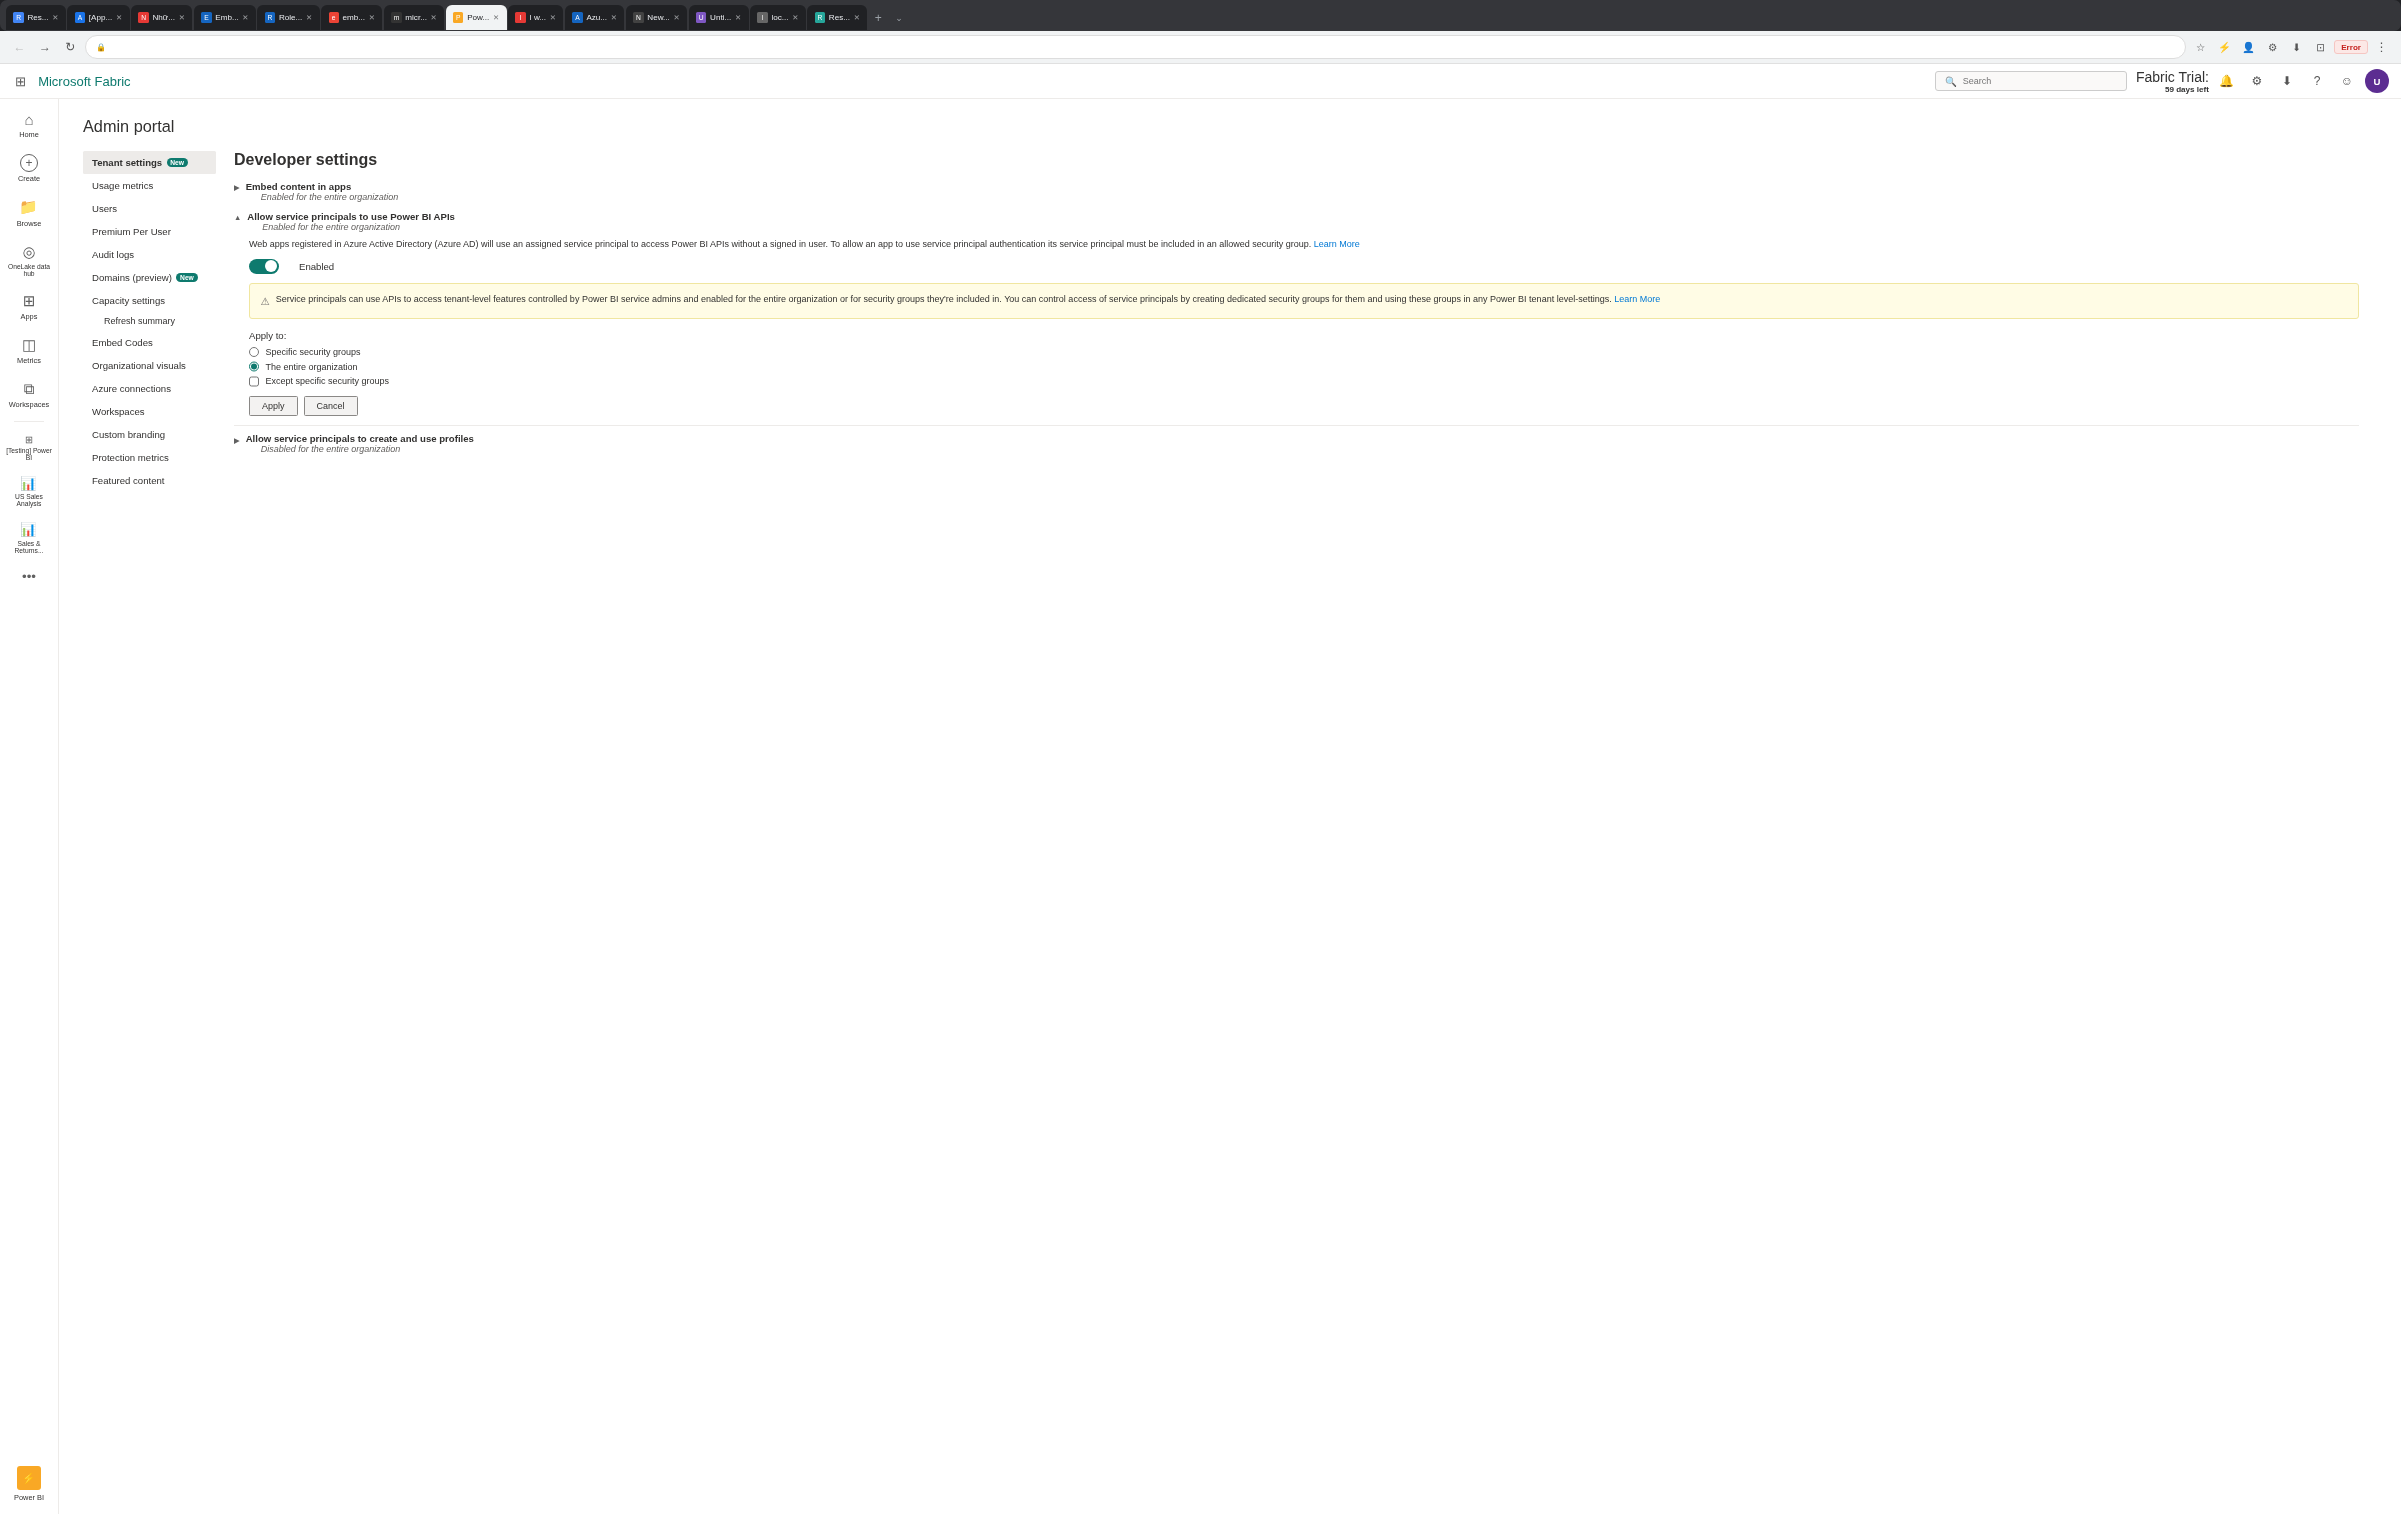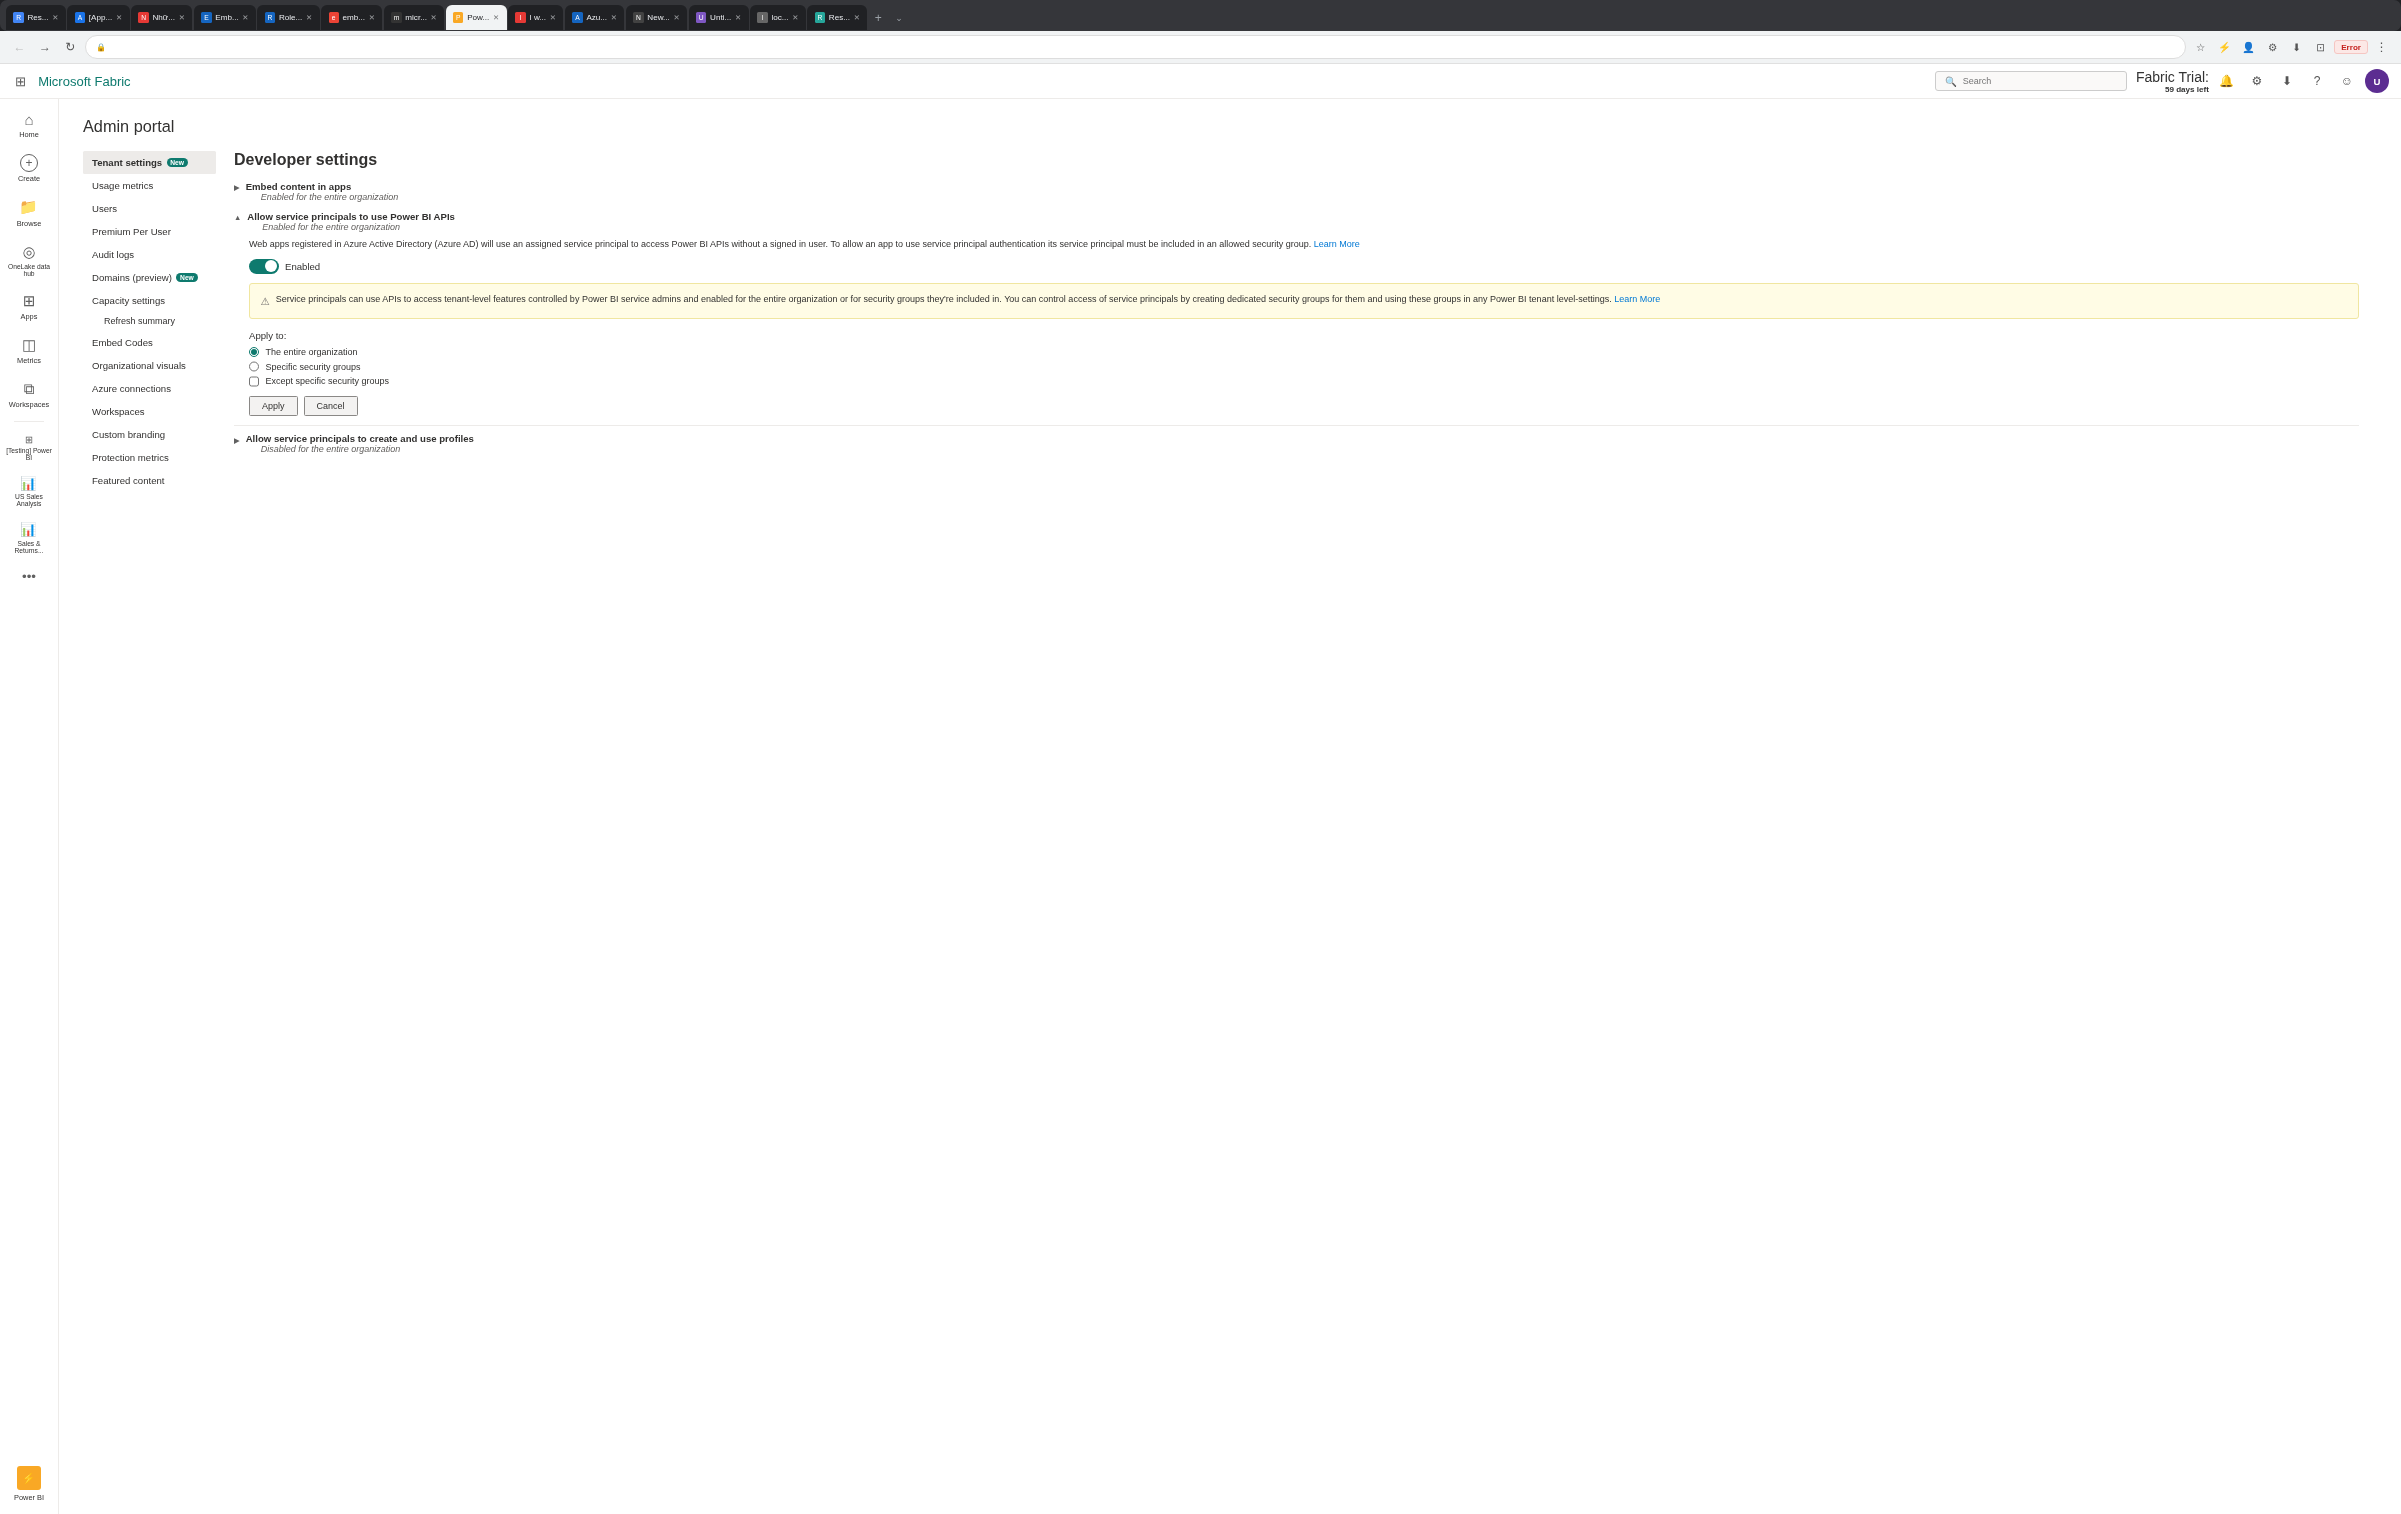--- a/index.html
+++ b/index.html
@@ -72,21 +72,21 @@
     .setting-item { margin-bottom: 9px; }
     .setting-header { display: flex; align-items: flex-start; gap: 6px; cursor: pointer; }
     .setting-expand { color: #616161; font-size: 7.4px; margin-top: 2.2px; }
     .setting-name { font-size: 9.6px; font-weight: 600; color: #323130; }
     .setting-sub { font-size: 9px; color: #605e5c; font-style: italic; margin-left: 15px; }
 
     .setting-expanded { margin-left: 15px; margin-top: 6px; }
     .setting-desc { font-size: 9px; color: #323130; line-height: 1.5; margin-bottom: 7.4px; }
     .setting-desc a { color: #0078d4; text-decoration: none; }
 
-    .toggle-row { display: flex; align-items: center; gap: 6px; margin-bottom: 9px; }
+    .toggle-row { display: flex; align-items: center; gap: 20px; margin-bottom: 9px; }
     .toggle { position: relative; display: inline-block; width: 30px; height: 15px; }
     .toggle input { opacity: 0; width: 0; height: 0; }
     .toggle-slider { position: absolute; cursor: pointer; top: 0; left: 0; right: 0; bottom: 0; background: #0e7a6e; border-radius: 15px; }
     .toggle-slider:before { content: ''; position: absolute; height: 12px; width: 12px; left: 16.3px; bottom: 1.5px; background: white; border-radius: 50%; transition: 0.2s; }
     .toggle-label { font-size: 9.6px; color: #323130; }
 
     .warning-box { background: #fffce5; border: 0.7px solid #f0e6a0; border-radius: 3px; padding: 9px 10.4px; margin-bottom: 10.4px; font-size: 9px; color: #323130; line-height: 1.5; display: flex; gap: 6px; }
     .warning-icon { color: #797673; font-size: 10.4px; flex-shrink: 0; margin-top: 0.7px; }
     .warning-box a { color: #0078d4; text-decoration: none; }
 
@@ -391,26 +391,26 @@
                 <span class="warning-icon">⚠</span>
                 <span>
                   Service principals can use APIs to access tenant-level features controlled by Power BI service admins and enabled for the entire organization or for security groups they're included in. You can control access of service principals by creating dedicated security groups for them and using these groups in any Power BI tenant level-settings.
                   <a href="#">Learn More</a>
                 </span>
               </div>
 
               <div class="apply-to">
                 <div class="apply-to-label">Apply to:</div>
                 <div class="radio-item">
+                  <input type="radio" name="apply-to" id="specific-groups" style="">
+                  <label for="specific-groups">Specific security groups</label>
+                </div>
+                <div class="radio-item">
                   <input type="radio" name="apply-to" id="entire-org" checked="" style="">
                   <label for="entire-org">The entire organization</label>
-                </div>
-                <div class="radio-item">
-                  <input type="radio" name="apply-to" id="specific-groups" style="">
-                  <label for="specific-groups">Specific security groups</label>
                 </div>
                 <div class="checkbox-item">
                   <input type="checkbox" id="except-groups" style="">
                   <label for="except-groups">Except specific security groups</label>
                 </div>
               </div>
 
               <div class="btn-row">
                 <button class="btn">Apply</button>
                 <button class="btn">Cancel</button>

